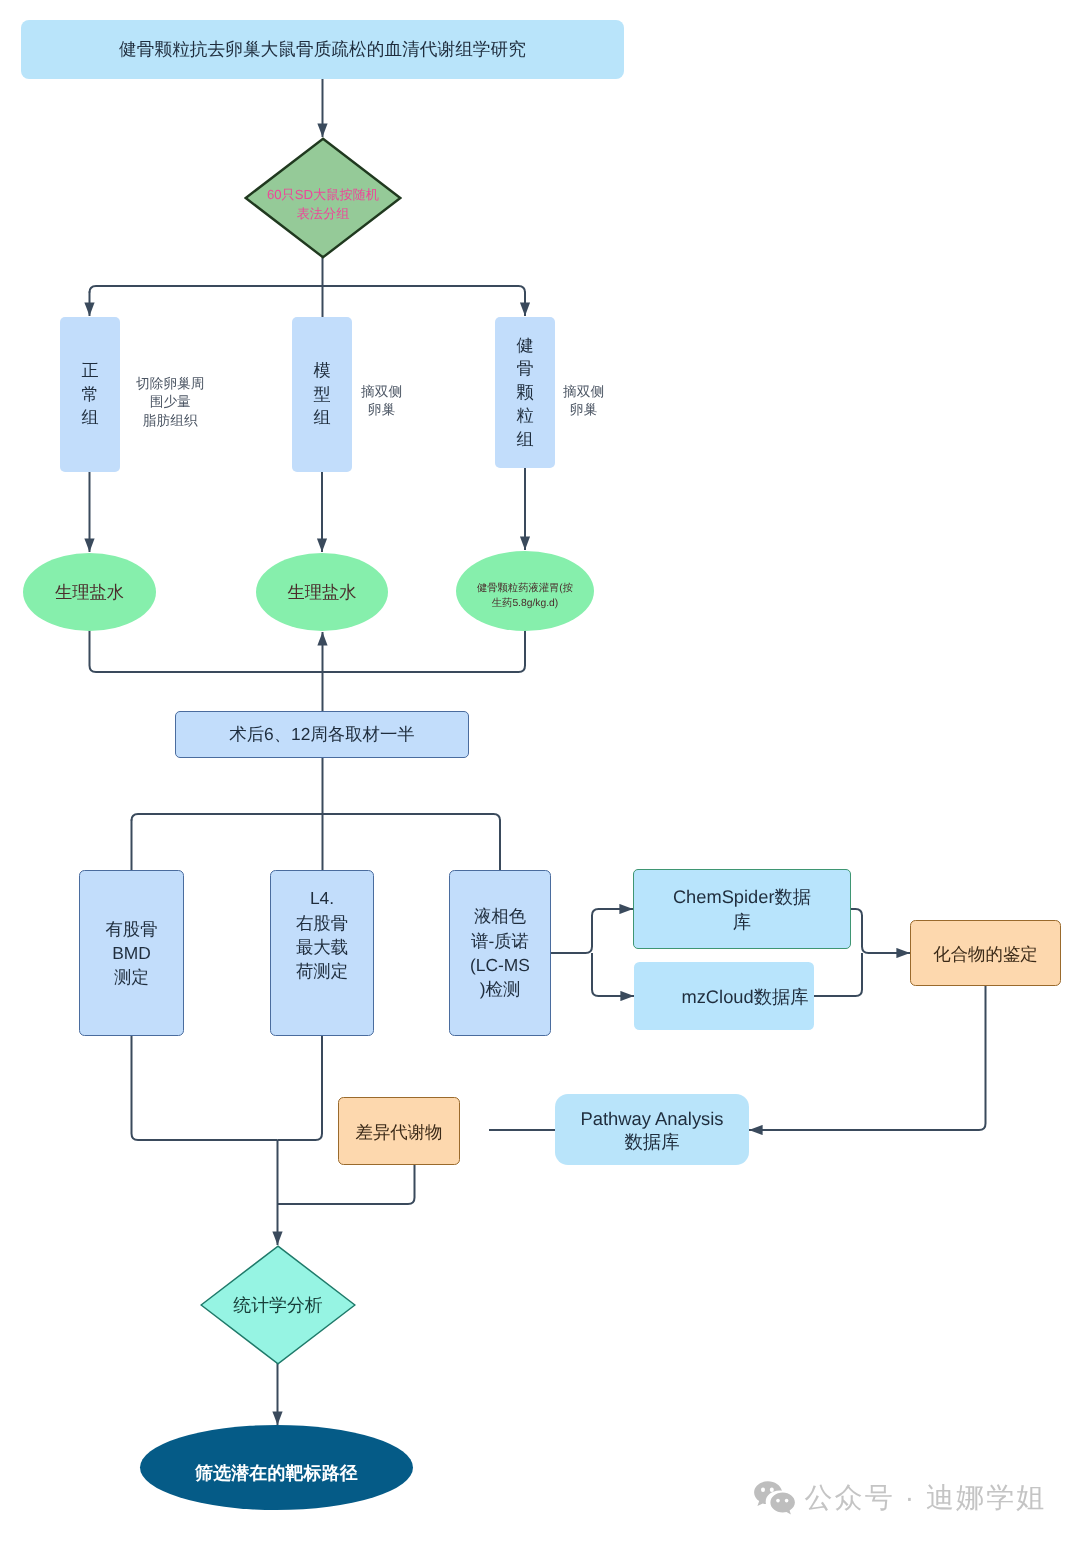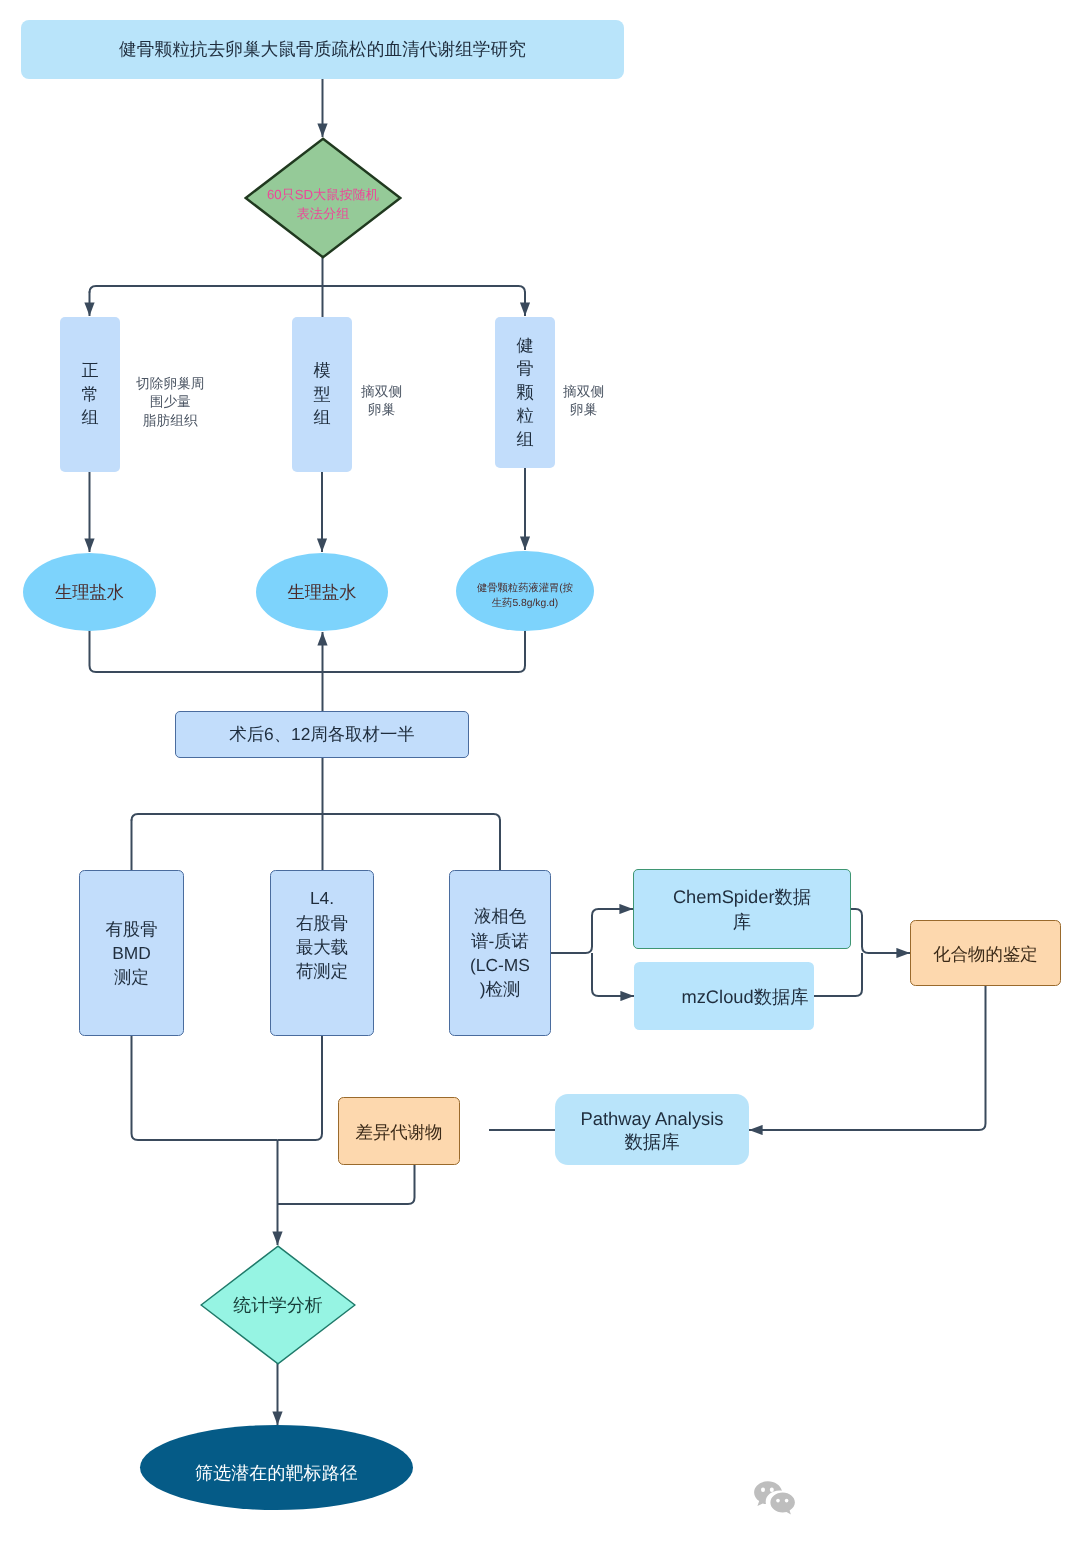--- a/index.html
+++ b/index.html
@@ -18,38 +18,38 @@
   .diamond > svg{position:absolute;left:0;top:0;display:block;}
   .diamond .dlbl{position:absolute;left:0;top:0;width:100%;height:100%;
      display:flex;flex-direction:column;align-items:center;justify-content:center;
      text-align:center;}
   .diamond .dlbl span{display:block;white-space:nowrap;}
 
   .group-box{width:60px;border-radius:5px;background:#c2ddfb;font-size:17.2px;}
   .group-box span{line-height:23.5px;}
   .note{position:absolute;font-size:13.7px;color:#4b5563;text-align:center;}
   .note span{display:block;line-height:18.9px;white-space:nowrap;}
-  .ellipse{border-radius:50%;background:#7dd3fc;}
+  .ellipse{border-radius:50%;background:#86efac;}
   .ellipse span{line-height:22px;}
   .ell-small{font-size:17.3px;color:#4a2b2b;}
   .ell-tiny{font-size:10.3px;color:#4a2b2b;padding-top:12px;}
   .ell-tiny span{line-height:14.7px;}
 
   #sampling-box{left:175px;top:711px;width:294px;height:47px;border-radius:5px;
      background:#c2ddfb;border:1.7px solid #4a6c9e;font-size:17.4px;}
   .mbox{border-radius:5.5px;background:#c2ddfb;border:1.6px solid #4a6c9e;font-size:17.4px;}
   .mbox span{line-height:24.3px;}
   .dbbox{border-radius:5.5px;background:#b8e4fc;font-size:18.3px;}
   .dbbox span{line-height:25px;}
   #db-chemspider{border:1.8px solid #3f9673;border-radius:5px;}
   .obox{border-radius:5.5px;background:#fdd8ae;border:1.4px solid #9a6a2c;font-size:17.4px;
         color:#3b2a18;padding-top:4px;}
   #pathway-box{border-radius:13px;background:#b9e4fa;font-size:18.4px;}
   #pathway-box span{line-height:23px;}
-  #result-ellipse{border-radius:50%;background:#055b87;color:#fff;font-size:17.9px;font-weight:normal;
+  #result-ellipse{border-radius:50%;background:#055b87;color:#fff;font-size:17.9px;font-weight:bold;
      letter-spacing:0.2px;padding-top:12px;}
 
   #watermark{position:absolute;left:754px;top:1481px;display:flex;align-items:flex-start;}
   #wm-text{font-size:28px;color:#c4c4c4;letter-spacing:2.1px;margin-left:9.5px;white-space:nowrap;
            line-height:34px;}
 </style>
 </head>
 <body>
 
 <svg id="edges" viewBox="0 0 1080 1543">
@@ -196,13 +196,14 @@
     C26.5 4.3 20.8 0.3 13.9 0.3z"></path>
   <ellipse cx="9.0" cy="8.7" rx="2.0" ry="2.2" fill="#fff"></ellipse>
   <ellipse cx="17.8" cy="8.7" rx="2.0" ry="2.2" fill="#fff"></ellipse>
   <path fill="#fff" d="M28.7 10.0c-8.3 0-15.0 5.3-15.0 11.8 0 0.6 0.1 1.2 0.2 1.8l1.3 0.2
     c-0.2-0.7-0.2-1.3-0.2-2.0 0-5.7 6.1-10.5 13.7-10.5 0.9 0 1.7 0.1 2.5 0.2z"></path>
   <path fill="#bebebe" d="M40.9 21.6c0-5.5-5.5-10.0-12.2-10.0 -6.8 0-12.3 4.5-12.3 10.0 0 5.5 5.5 10.0 12.3 10.0
     1.3 0 2.6-0.2 3.8-0.5l4.4 2.3-1.3-3.9C38.8 27.6 40.9 24.8 40.9 21.6z"></path>
   <ellipse cx="24.0" cy="19.6" rx="1.8" ry="1.9" fill="#fff"></ellipse>
   <ellipse cx="32.6" cy="19.6" rx="1.8" ry="1.9" fill="#fff"></ellipse>
  </svg>
+ <span id="wm-text">公众号 · 迪娜学姐</span>
 </div>
 
 </body></html>

